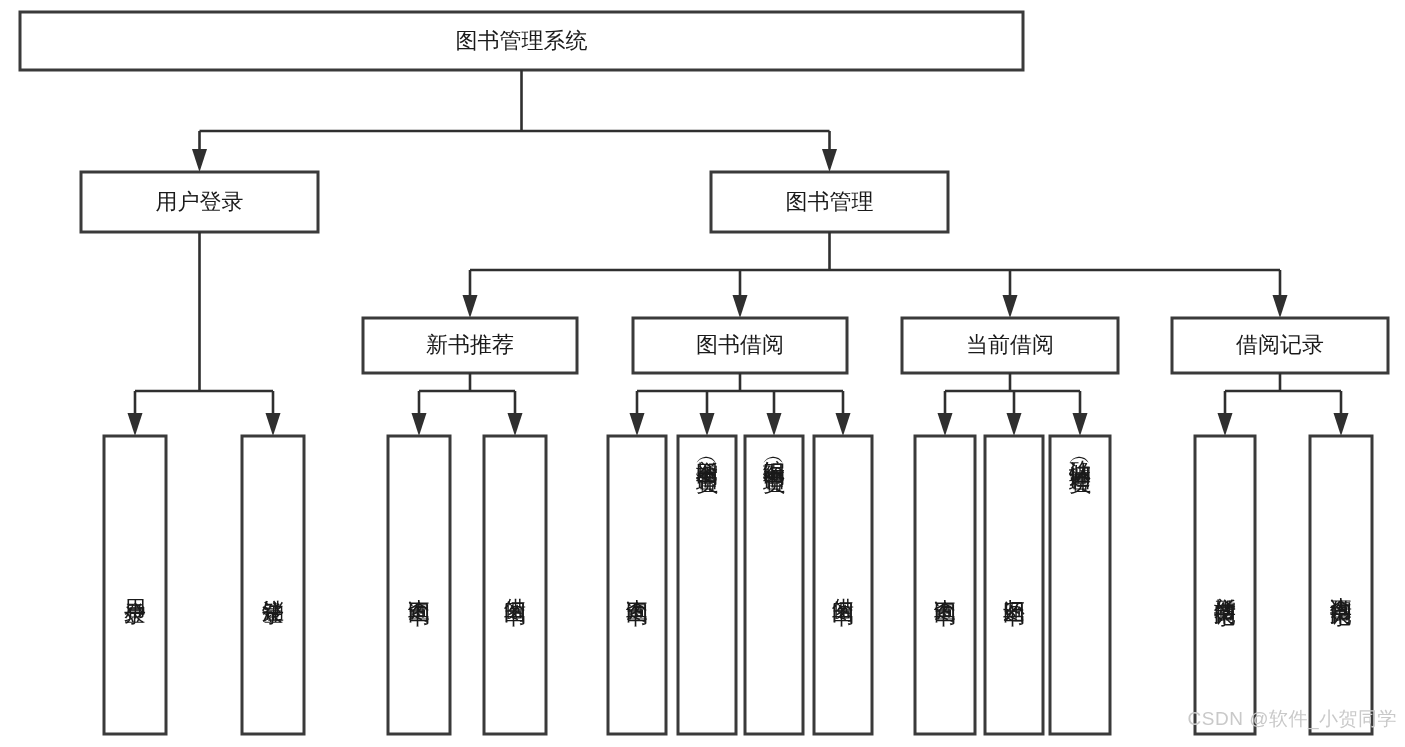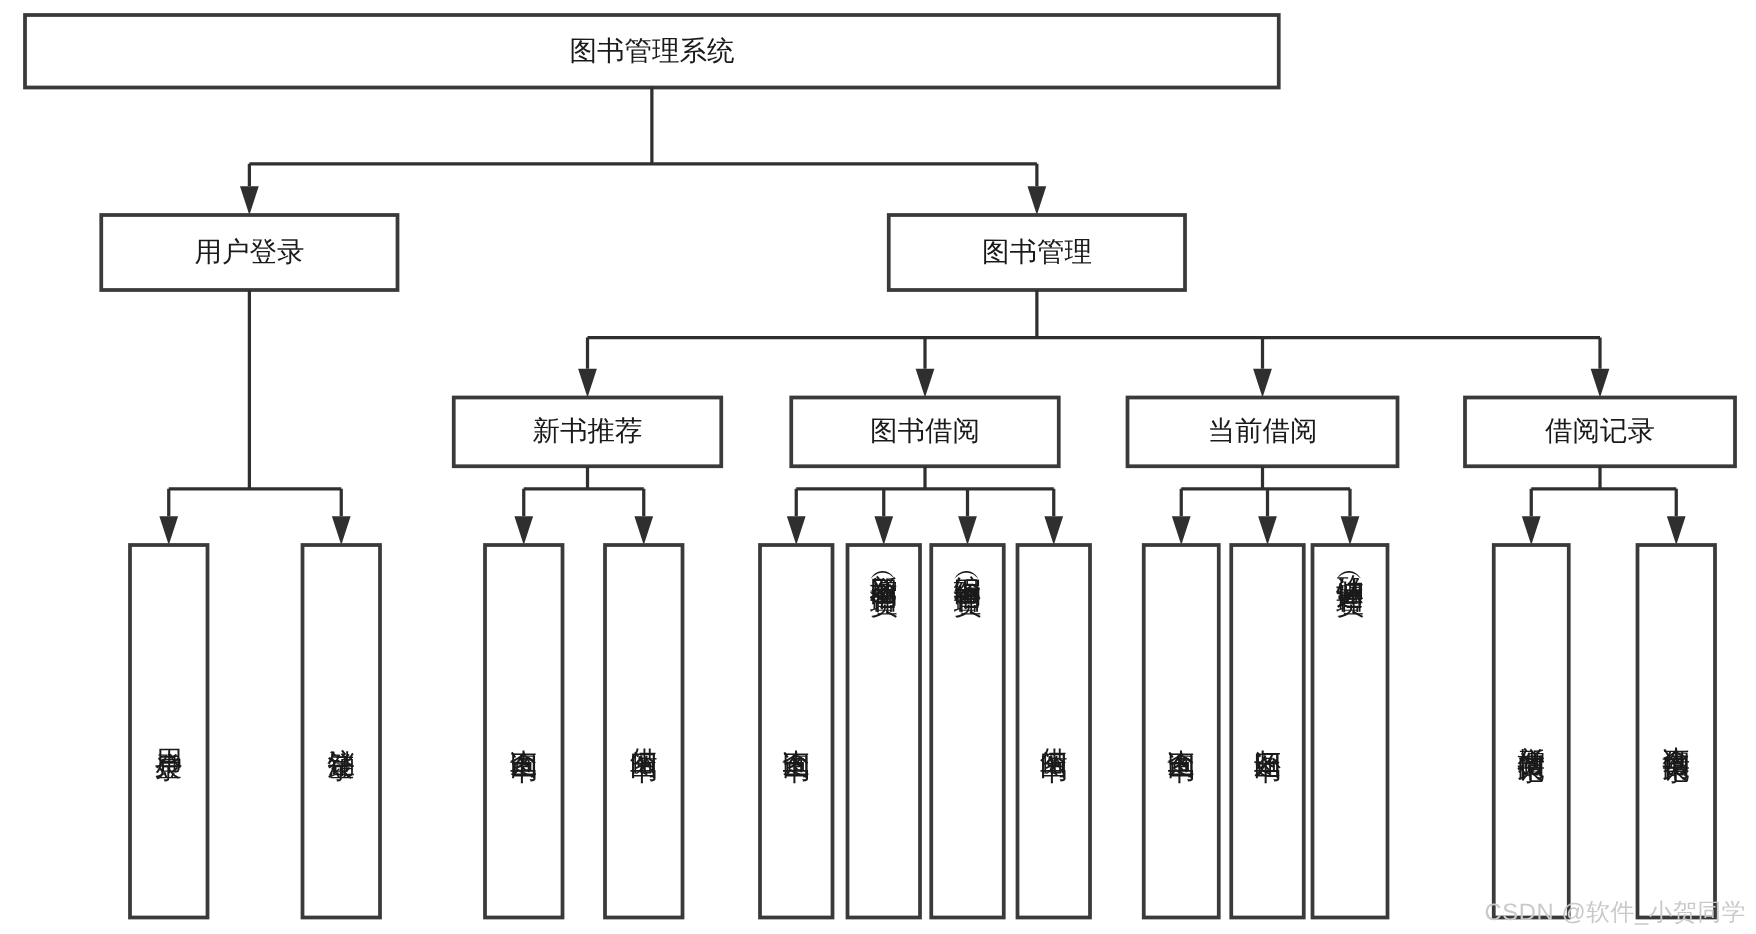--- a/index.html
+++ b/index.html
@@ -66,21 +66,21 @@
     font-size: 22px;
     color: #1a1a1a;
     letter-spacing: 2px;
     line-height: 1;
     white-space: nowrap;
     text-align: center;
   }
   .watermark {
     position: absolute;
     right: 8px;
-    bottom: 4px;
+    bottom: 15px;
     font-family: "Liberation Sans", "DejaVu Sans", sans-serif;
     font-size: 19px;
     color: #c9c9c9;
     white-space: nowrap;
     letter-spacing: 0.5px;
     margin-top: 31px;
   }
 </style>
 </head>
 <body>

